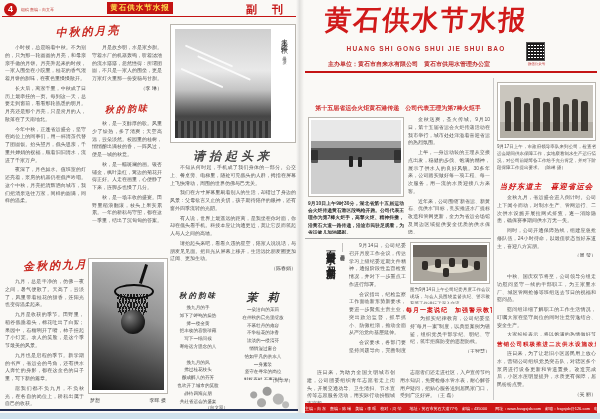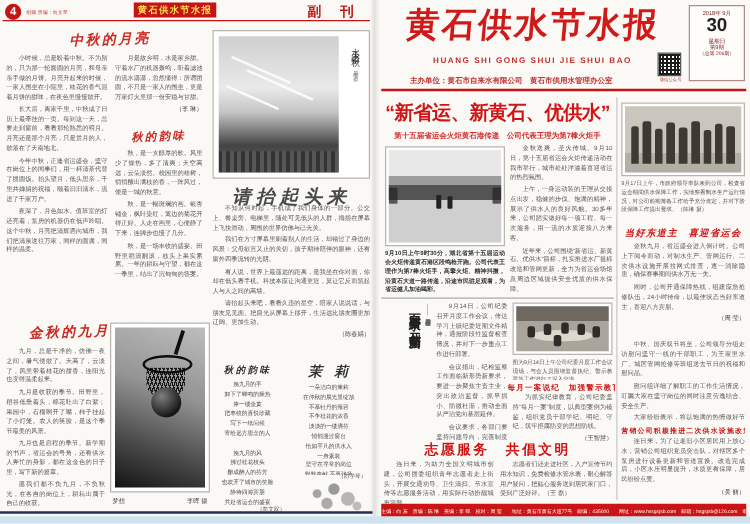--- a/index.html
+++ b/index.html
@@ -100,21 +100,21 @@
           <span class="trail" style="left:4px;top:48px;width:46px;"></span>
           <span class="crowd"></span>
         </div>
         <div class="vert" style="width:16px;font-size:7px;letter-spacing:2px;color:#333;padding:4px 2px;font-family:'DejaVu Serif',serif;">
           <span>水天之中秋</span>
           <span style="font-size:4px;letter-spacing:1px;color:#777;margin-top:6px;">晨曦 摄</span>
         </div>
       </div>
     </div>
 
-    <div class="bx poemtitle" style="left:170px;top:148px;width:126px;font-size:15px;letter-spacing:4px;color:#4a4a4a;">请抬起头来</div>
+    <div class="bx poemtitle" style="left:170px;top:148px;width:126px;font-size:12px;letter-spacing:4px;color:#4a4a4a;">请抬起头来</div>
     <div class="bx tt" style="left:170px;top:164px;width:126px;height:122px;">
       <p>不知从何时起，手机成了我们身体的一部分。公交上、餐桌旁、电梯里，随处可见低头的人群，拇指在屏幕上飞快滑动，周围的世界仿佛与己无关。</p>
       <p>我们在方寸屏幕里刷着别人的生活，却错过了身边的风景：父母欲言又止的关切，孩子期待陪伴的眼神，还有窗外四季流转的光阴。</p>
       <p>有人说，世界上最遥远的距离，是我坐在你对面，你却在低头看手机。科技本应让沟通更近，莫让它反而筑起人与人之间的高墙。</p>
       <p>请抬起头来吧，看看久违的星空，陪家人说说话，与朋友见见面。把目光从屏幕上移开，生活远比朋友圈更加辽阔、更加生动。</p>
       <p class="sig">（陈春娟）</p>
     </div>
 
     <div class="bx chead" style="left:8px;top:258px;width:95px;font-size:11px;">金秋的九月</div>
     <div class="bx tt" style="left:5px;top:278px;width:79px;height:128px;">
@@ -183,32 +183,22 @@
   <div class="bx" style="left:302px;top:0;width:296px;height:419px;">
 
     <div class="bx" style="left:18px;top:2px;width:212px;text-align:center;font-family:'DejaVu Serif',serif;font-weight:bold;
                 color:#d01a1a;font-size:27px;letter-spacing:2px;transform:skewX(-5deg);">黄石供水节水报</div>
     <div class="bx" style="left:35px;top:45px;width:178px;text-align:center;color:#c03030;font-size:6.5px;letter-spacing:1.2px;font-weight:bold;">HUANG SHI GONG SHUI JIE SHUI BAO</div>
     <div class="bx" style="left:26px;top:60px;width:198px;color:#c03030;font-size:6px;font-weight:bold;">主办单位：黄石市自来水有限公司　黄石市供用水管理办公室</div>
     <div class="bx" style="left:224px;top:42px;width:21px;">
       <div class="qr"></div>
       <div style="font-size:3.5px;color:#c03030;text-align:center;margin-top:1px;">微信公众号</div>
     </div>
-    <div class="bx" style="left:249px;top:4px;width:45px;height:61px;border:1px solid #b08c8c;background:#fffdf9;
-                text-align:center;color:#7c2020;box-sizing:border-box;padding-top:3px;">
-      <div style="font-size:4.5px;">2018年 9月</div>
-      <div style="font-size:15px;font-weight:bold;color:#222;line-height:1.1;">30</div>
-      <div style="font-size:4.5px;">星期日</div>
-      <div style="font-size:4.5px;">第9期</div>
-      <div style="font-size:4px;">（总第 206期）</div>
-    </div>
     <div class="bx rule" style="left:3px;top:71px;width:292px;height:2px;"></div>
 
-    <div class="bx" style="left:2px;top:80px;width:188px;text-align:center;font-size:15.5px;font-weight:bold;color:#d01515;
-                letter-spacing:-0.5px;white-space:nowrap;overflow:hidden;">“新省运、新黄石、优供水”</div>
     <div class="bx" style="left:4px;top:104px;width:184px;text-align:center;font-size:6px;font-weight:bold;color:#d03030;white-space:nowrap;overflow:hidden;">第十五届省运会火炬黄石港传递　公司代表王理为第7棒火炬手</div>
     <div class="bx photo" style="left:6px;top:117px;width:96px;height:80px;padding:2px;">
       <div class="street">
         <span class="fig" style="left:42%;top:48%;width:4px;height:11px;"></span>
         <span class="fig" style="left:52%;top:50%;width:4px;height:10px;"></span>
         <span class="fig" style="left:0;top:40%;width:8%;height:18%;opacity:.7;"></span>
         <span class="fig" style="right:0;top:40%;width:8%;height:18%;opacity:.7;"></span>
       </div>
     </div>
     <div class="bx cap" style="left:6px;top:200px;width:96px;height:34px;">9月10日上午9时30分，湖北省第十五届运动会火炬传递黄石港区段鸣枪开跑。公司代表王理作为第7棒火炬手，高擎火炬、精神抖擞，沿黄石大道一路传递，沿途市民驻足观看，为省运健儿加油喝彩。</div>
@@ -240,21 +230,20 @@
         <span class="p" style="left:40%;bottom:12%;"></span>
       </div>
     </div>
     <div class="bx tt" style="left:108px;top:287px;width:80px;height:17px;font-size:4.5px;">图为9月14日上午公司纪委月度工作会议现场，与会人员围绕监督执纪、警示教育等工作进行了深入交流。</div>
     <div class="bx rhead" style="left:104px;top:306px;width:86px;font-size:6px;">每月一案说纪　加强警示教育</div>
     <div class="bx tt" style="left:108px;top:315px;width:80px;height:38px;">
       <p>为抓实纪律教育，公司纪委坚持“每月一案”制度，以典型案例为镜鉴，组织党员干部学纪、明纪、守纪，筑牢拒腐防变的思想防线。</p>
       <p class="sig">（王智慧）</p>
     </div>
 
-    <div class="bx rhead" style="left:3px;top:352px;width:186px;font-size:11px;letter-spacing:2px;">志愿服务　共倡文明</div>
     <div class="bx tt" style="left:5px;top:369px;width:88px;height:34px;">
       <p>连日来，为助力全国文明城市创建，公司团委组织青年志愿者走上街头，开展交通劝导、卫生清扫、节水宣传等志愿服务活动，用实际行动扮靓城市容颜。</p>
     </div>
     <div class="bx tt" style="left:98px;top:369px;width:90px;height:34px;">
       <p>志愿者们还走进社区，入户宣传节约用水知识，免费检修水管水表，耐心解答用户疑问，把贴心服务送到居民家门口，受到广泛好评。（王 磊）</p>
     </div>
 
     <div class="bx" style="left:191px;top:78px;width:1px;height:322px;background:#c9c9c9;"></div>
     <div class="bx photo" style="left:195px;top:82px;width:99px;height:59px;padding:2px;">
       <div class="grp">

